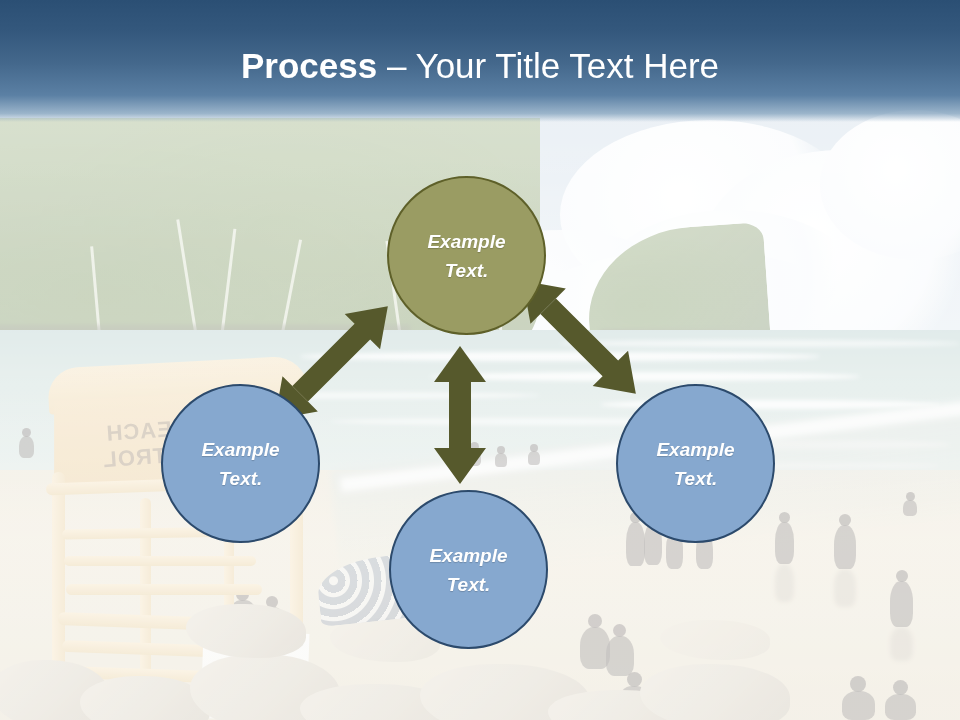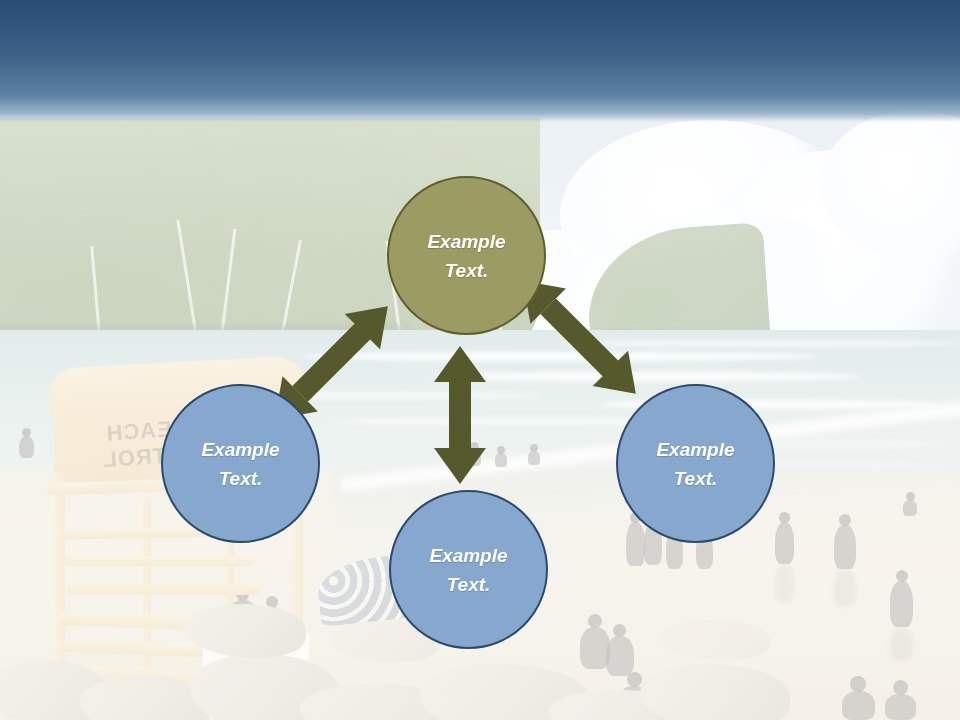--- a/index.html
+++ b/index.html
@@ -449,20 +449,23 @@
     <div class="rock" style="left:186px; top:604px; width:120px; height:54px;"></div>
     <div class="rock" style="left:330px; top:618px; width:110px; height:44px; opacity:.6;"></div>
     <div class="rock" style="left:660px; top:620px; width:110px; height:40px; opacity:.45;"></div>
     <div class="towel"></div>
 
     <div class="photo-wash"></div>
     <div class="photo-wash2"></div>
   </div>
 
   <div class="header"></div>
+  <div class="title">
+    <span class="strong">Process</span><span class="light"> – </span><span class="light">Your Title Text Here</span>
+  </div>
 
   <div class="diagram">
 
     <svg class="arrow-svg" viewBox="0 0 960 720">
 
       <g transform="translate(344,350) rotate(-45)">
         <polygon fill="#56592c" points="-62,-11 26,-11 26,-25 62,0 26,25 26,11 -62,11"></polygon>
         <polygon fill="#56592c" points="-62,-11 -62,-25 -98,0 -62,25 -62,11"></polygon>
       </g>
 

